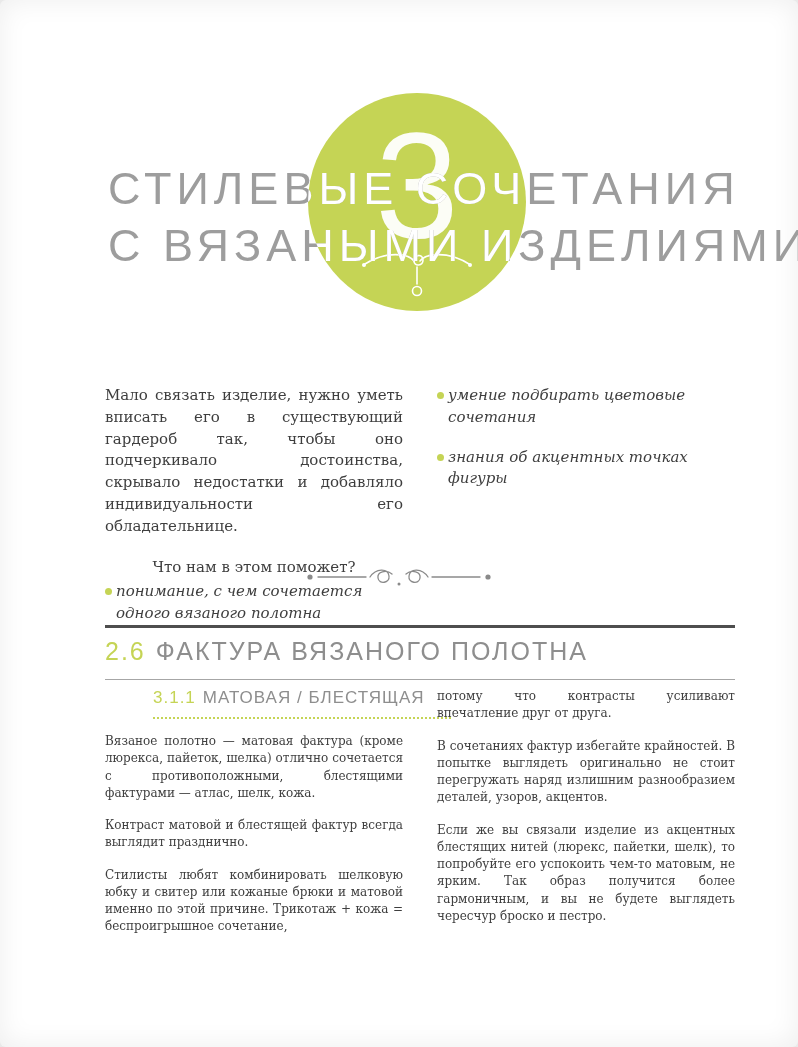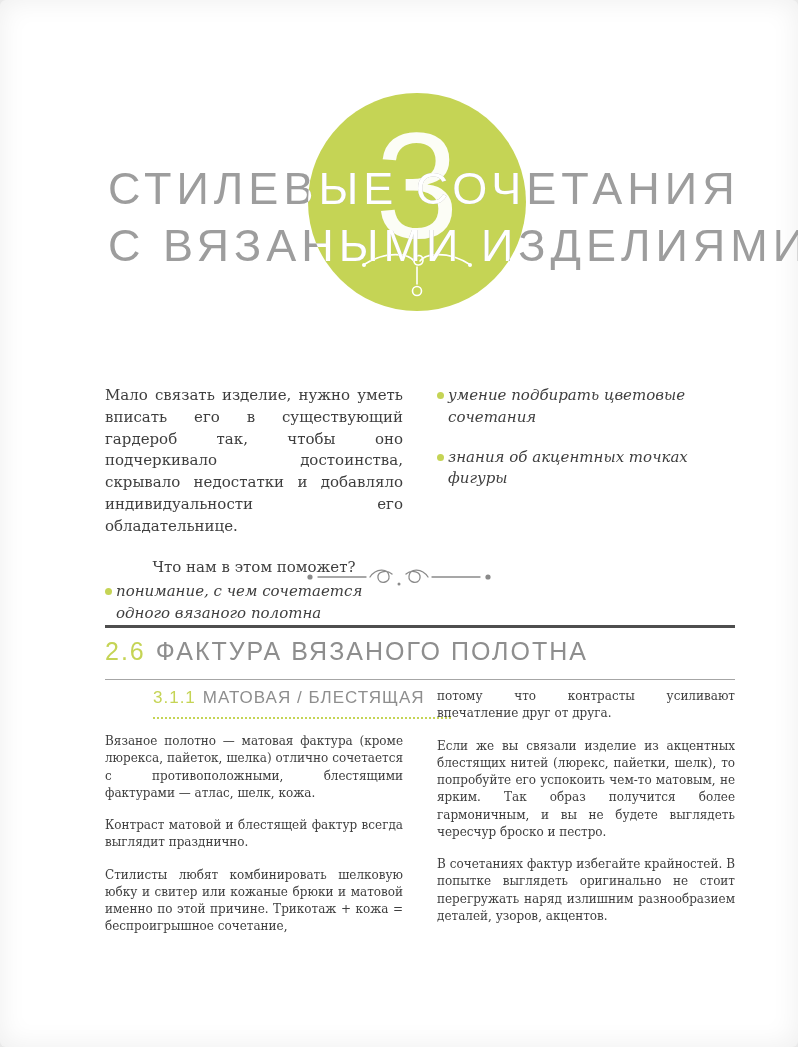--- a/index.html
+++ b/index.html
@@ -147,18 +147,18 @@
     <div class="col">
       <div class="subsection-heading">
         <span class="num">3.1.1</span><span>МАТОВАЯ / БЛЕСТЯЩАЯ</span>
       </div>
       <p>Вязаное полотно — матовая фактура (кроме люрекса, пайеток, шелка) отлично сочетается с противоположными, блестящими фактурами — атлас, шелк, кожа.</p>
       <p>Контраст матовой и блестящей фактур всегда выглядит празднично.</p>
       <p>Стилисты любят комбинировать шелковую юбку и свитер или кожаные брюки и матовой именно по этой причине. Трикотаж + кожа = беспроигрышное сочетание,</p>
     </div>
     <div class="col">
       <p>потому что контрасты усиливают впечатление друг от друга.</p>
+      <p>В сочетаниях фактур избегайте крайностей. В попытке выглядеть оригинально не стоит перегружать наряд излишним разнообразием деталей, узоров, акцентов.</p>
       <p>Если же вы связали изделие из акцентных блестящих нитей (люрекс, пайетки, шелк), то попробуйте его успокоить чем-то матовым, не ярким. Так образ получится более гармоничным, и вы не будете выглядеть чересчур броско и пестро.</p>
-      <p>В сочетаниях фактур избегайте крайностей. В попытке выглядеть оригинально не стоит перегружать наряд излишним разнообразием деталей, узоров, акцентов.</p>
     </div>
   </div>
 
 </div>
 
 </body></html>

